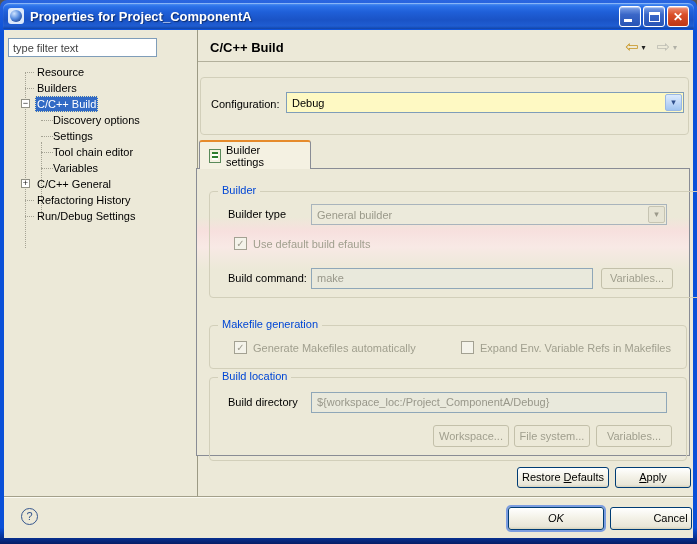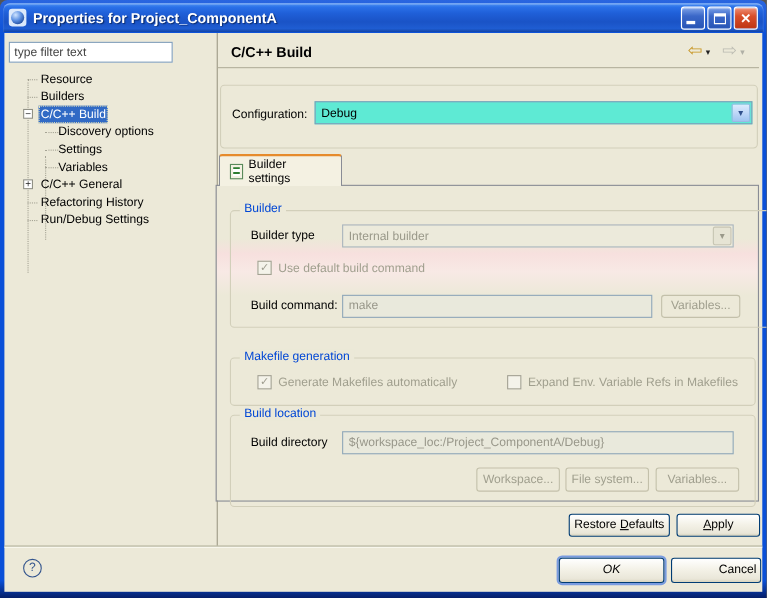--- a/index.html
+++ b/index.html
@@ -47,21 +47,21 @@
   .nav{position:absolute;right:8px;top:8px;display:flex;align-items:center;gap:3px;}
   .nav-arrow{font-size:16px;line-height:18px;}
   .back{color:#c79420;}
   .fwd{color:#bcbcb2;}
   .caret{font-size:8px;color:#222;margin-right:8px;}
   .caret.dis{color:#b0b0a6;}
   .hline{position:absolute;left:194px;right:3px;top:31px;border-top:1px solid #b3b09c;}
   
   .cfg-group{position:absolute;left:196px;top:47px;width:489px;height:58px;border:1px solid #d2cfba;border-radius:4px;}
   .cfg-label{position:absolute;left:10px;top:20px;}
-  .combo{position:absolute;height:21px;border:1px solid #7f9db9;background:#5eead4;display:flex;align-items:center;}
+  .combo{position:absolute;height:21px;border:1px solid #7f9db9;background:#fef9c3;display:flex;align-items:center;}
   .combo .val{flex:1;padding:0 5px;white-space:nowrap;overflow:hidden;}
   .combo .arrow{width:17px;height:17px;margin:1px;border:1px solid #9ab8e4;border-radius:2px;text-align:center;line-height:15px;
     font-size:9px;color:#30508c;background:linear-gradient(180deg,#dcebfd 0%,#c0d8f8 50%,#a0c4f0 100%);}
   .cfg-combo{left:85px;top:14px;width:398px;}
   .combo.disabled{border:1px solid #a9b4bc;background:#eceadb;color:#9a998a;}
   .combo.disabled .arrow{background:#e6e4d4;border:1px solid #c6c4b2;color:#9a998a;}
   
   .tab{position:absolute;display:flex;align-items:center;gap:5px;padding:0 9px;background:#efecdc;
     border:1px solid #898c95;border-bottom:none;border-radius:3px 3px 0 0;cursor:default;}
   .tab.active{top:110px;height:29px;background:#f4f1e2;border-top:2px solid #e68b2c;z-index:3;}
@@ -125,20 +125,21 @@
 
     <div class="tree">
       <div class="vguide vg-root"></div>
       <div class="vguide vg-child"></div>
 
       <div class="trow d0"><span class="stub"></span><span class="tlabel">Resource</span></div>
       <div class="trow d0"><span class="stub"></span><span class="tlabel">Builders</span></div>
       <div class="trow d0"><span class="expander">−</span><span class="tlabel selected">C/C++ Build</span></div>
       <div class="trow d1"><span class="stub"></span><span class="tlabel">Discovery options</span></div>
       <div class="trow d1"><span class="stub"></span><span class="tlabel">Settings</span></div>
+      <div class="trow d1"><span class="stub"></span><span class="tlabel">Tool chain editor</span></div>
       <div class="trow d1"><span class="stub"></span><span class="tlabel">Variables</span></div>
       <div class="trow d0"><span class="expander">+</span><span class="tlabel">C/C++ General</span></div>
       <div class="trow d0"><span class="stub"></span><span class="tlabel">Refactoring History</span></div>
       <div class="trow d0"><span class="stub"></span><span class="tlabel">Run/Debug Settings</span></div>
     </div>
 
     <div class="pane-title">C/C++ Build</div>
     <div class="nav">
       <span class="nav-arrow back">⇦</span>
       <span class="caret">▾</span>
@@ -159,25 +160,25 @@
       <span class="icon-list"></span>
       <span>Builder settings</span>
     </div>
 
     <div class="tab-content">
 
       <div class="group g-builder">
         <span class="gtitle">Builder</span>
         <span class="lbl" style="left:18px;top:16px;">Builder type</span>
         <div class="combo disabled" style="left:101px;top:12px;width:356px;">
-          <span class="val">Internal builder</span>
+          <span class="val">General builder</span>
           <span class="arrow">▾</span>
         </div>
         <span class="cb" style="left:24px;top:45px;">✓</span>
-        <span class="lbl dis-text" style="left:43px;top:46px;">Use default build command</span>
+        <span class="lbl dis-text" style="left:43px;top:46px;">Use default build efaults</span>
         <span class="lbl" style="left:18px;top:80px;">Build command:</span>
         <div class="tfield" style="left:101px;top:76px;width:282px;">make</div>
         <div class="btn-dis bline" style="left:391px;top:76px;width:72px;height:21px;">Variables...</div>
       </div>
 
       <div class="group g-make">
         <span class="gtitle">Makefile generation</span>
         <span class="cb" style="left:24px;top:15px;">✓</span>
         <span class="lbl dis-text" style="left:43px;top:16px;">Generate Makefiles automatically</span>
         <span class="cb" style="left:251px;top:15px;"></span>

